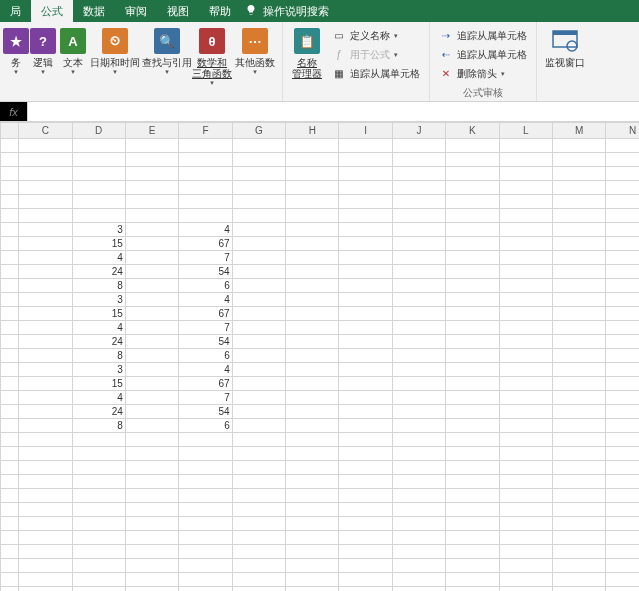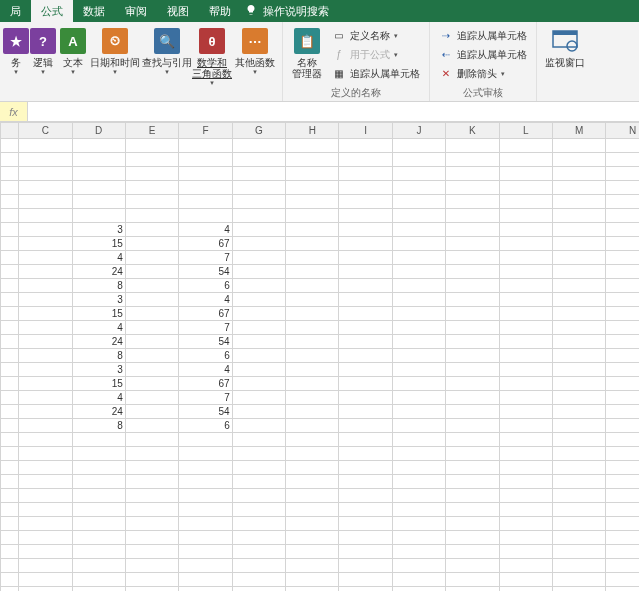--- a/index.html
+++ b/index.html
@@ -28,21 +28,21 @@
   
   .sq { width: 26px; height: 26px; border-radius: 2px; display: flex; align-items: center; justify-content: center; color: #fff; font-weight: bold; font-size: 13px; }
   .sq-purple { background: #7b3f9e; }
   .sq-green { background: #3a8b3a; }
   .sq-orange { background: #d97b2e; }
   .sq-blue { background: #3b6fa0; }
   .sq-red { background: #b33a3a; }
   .sq-teal { background: #2e8a8a; }
 
   
-  .formula-bar { height: 20px; border-bottom: 1px solid #d4d4d4; display: flex; align-items: center; background: #fef9c3; }
+  .formula-bar { height: 20px; border-bottom: 1px solid #d4d4d4; display: flex; align-items: center; background: #000000; }
   .fx-label { width: 28px; text-align: center; font-style: italic; color: #888; font-size: 11px; border-right: 1px solid #d4d4d4; height: 100%; display: flex; align-items: center; justify-content: center; }
   .formula-input { flex: 1; border: none; outline: none; font-size: 11px; padding: 0 4px; height: 100%; }
 
   
   .grid-wrap { position: relative; overflow: hidden; }
   table.grid { border-collapse: collapse; table-layout: fixed; width: 660px; }
   table.grid th, table.grid td { border: 1px solid #d4d4d4; font-size: 10px; height: 14px; padding: 0 2px; overflow: hidden; white-space: nowrap; }
   table.grid th { background: #f0f0f0; color: #555; font-weight: normal; text-align: center; }
   table.grid th.colhead { height: 16px; }
   table.grid td { text-align: right; color: #333; background: #fff; }
@@ -125,41 +125,40 @@
       </div>
     </div>
   </div>
 
   <div class="ribbon-group">
     <div class="ribbon-group-content">
       <div class="big-btn" style="width:40px;">
         <div class="icon-box">
             <div class="sq sq-teal">📋</div>
           </div>
-        <div class="lbl" style="white-space:pre;">名称
+        <div class="lbl" style="white-space:pre;text-decoration:underline;">名称
 管理器</div>
       </div>
       <div class="small-btn-col">
         <div class="small-btn">
           <span class="mini-icon">▭</span>
           <span>定义名称</span>
           <span class="drop-arrow">▾</span>
         </div>
         <div class="small-btn" style="color:#aaa;">
           <span class="mini-icon">ƒ</span>
           <span>用于公式</span>
           <span class="drop-arrow">▾</span>
         </div>
         <div class="small-btn">
           <span class="mini-icon">▦</span>
           <span>追踪从属单元格</span>
         </div>
       </div>
     </div>
-    <div class="ribbon-group-label">定义的名称</div>
   </div>
 
   <div class="ribbon-group">
     <div class="ribbon-group-content">
       <div class="small-btn-col">
         <div class="small-btn">
           <span class="mini-icon" style="color:#2a5ea8;">⇢</span>
           <span>追踪从属单元格</span>
         </div>
         <div class="small-btn">

